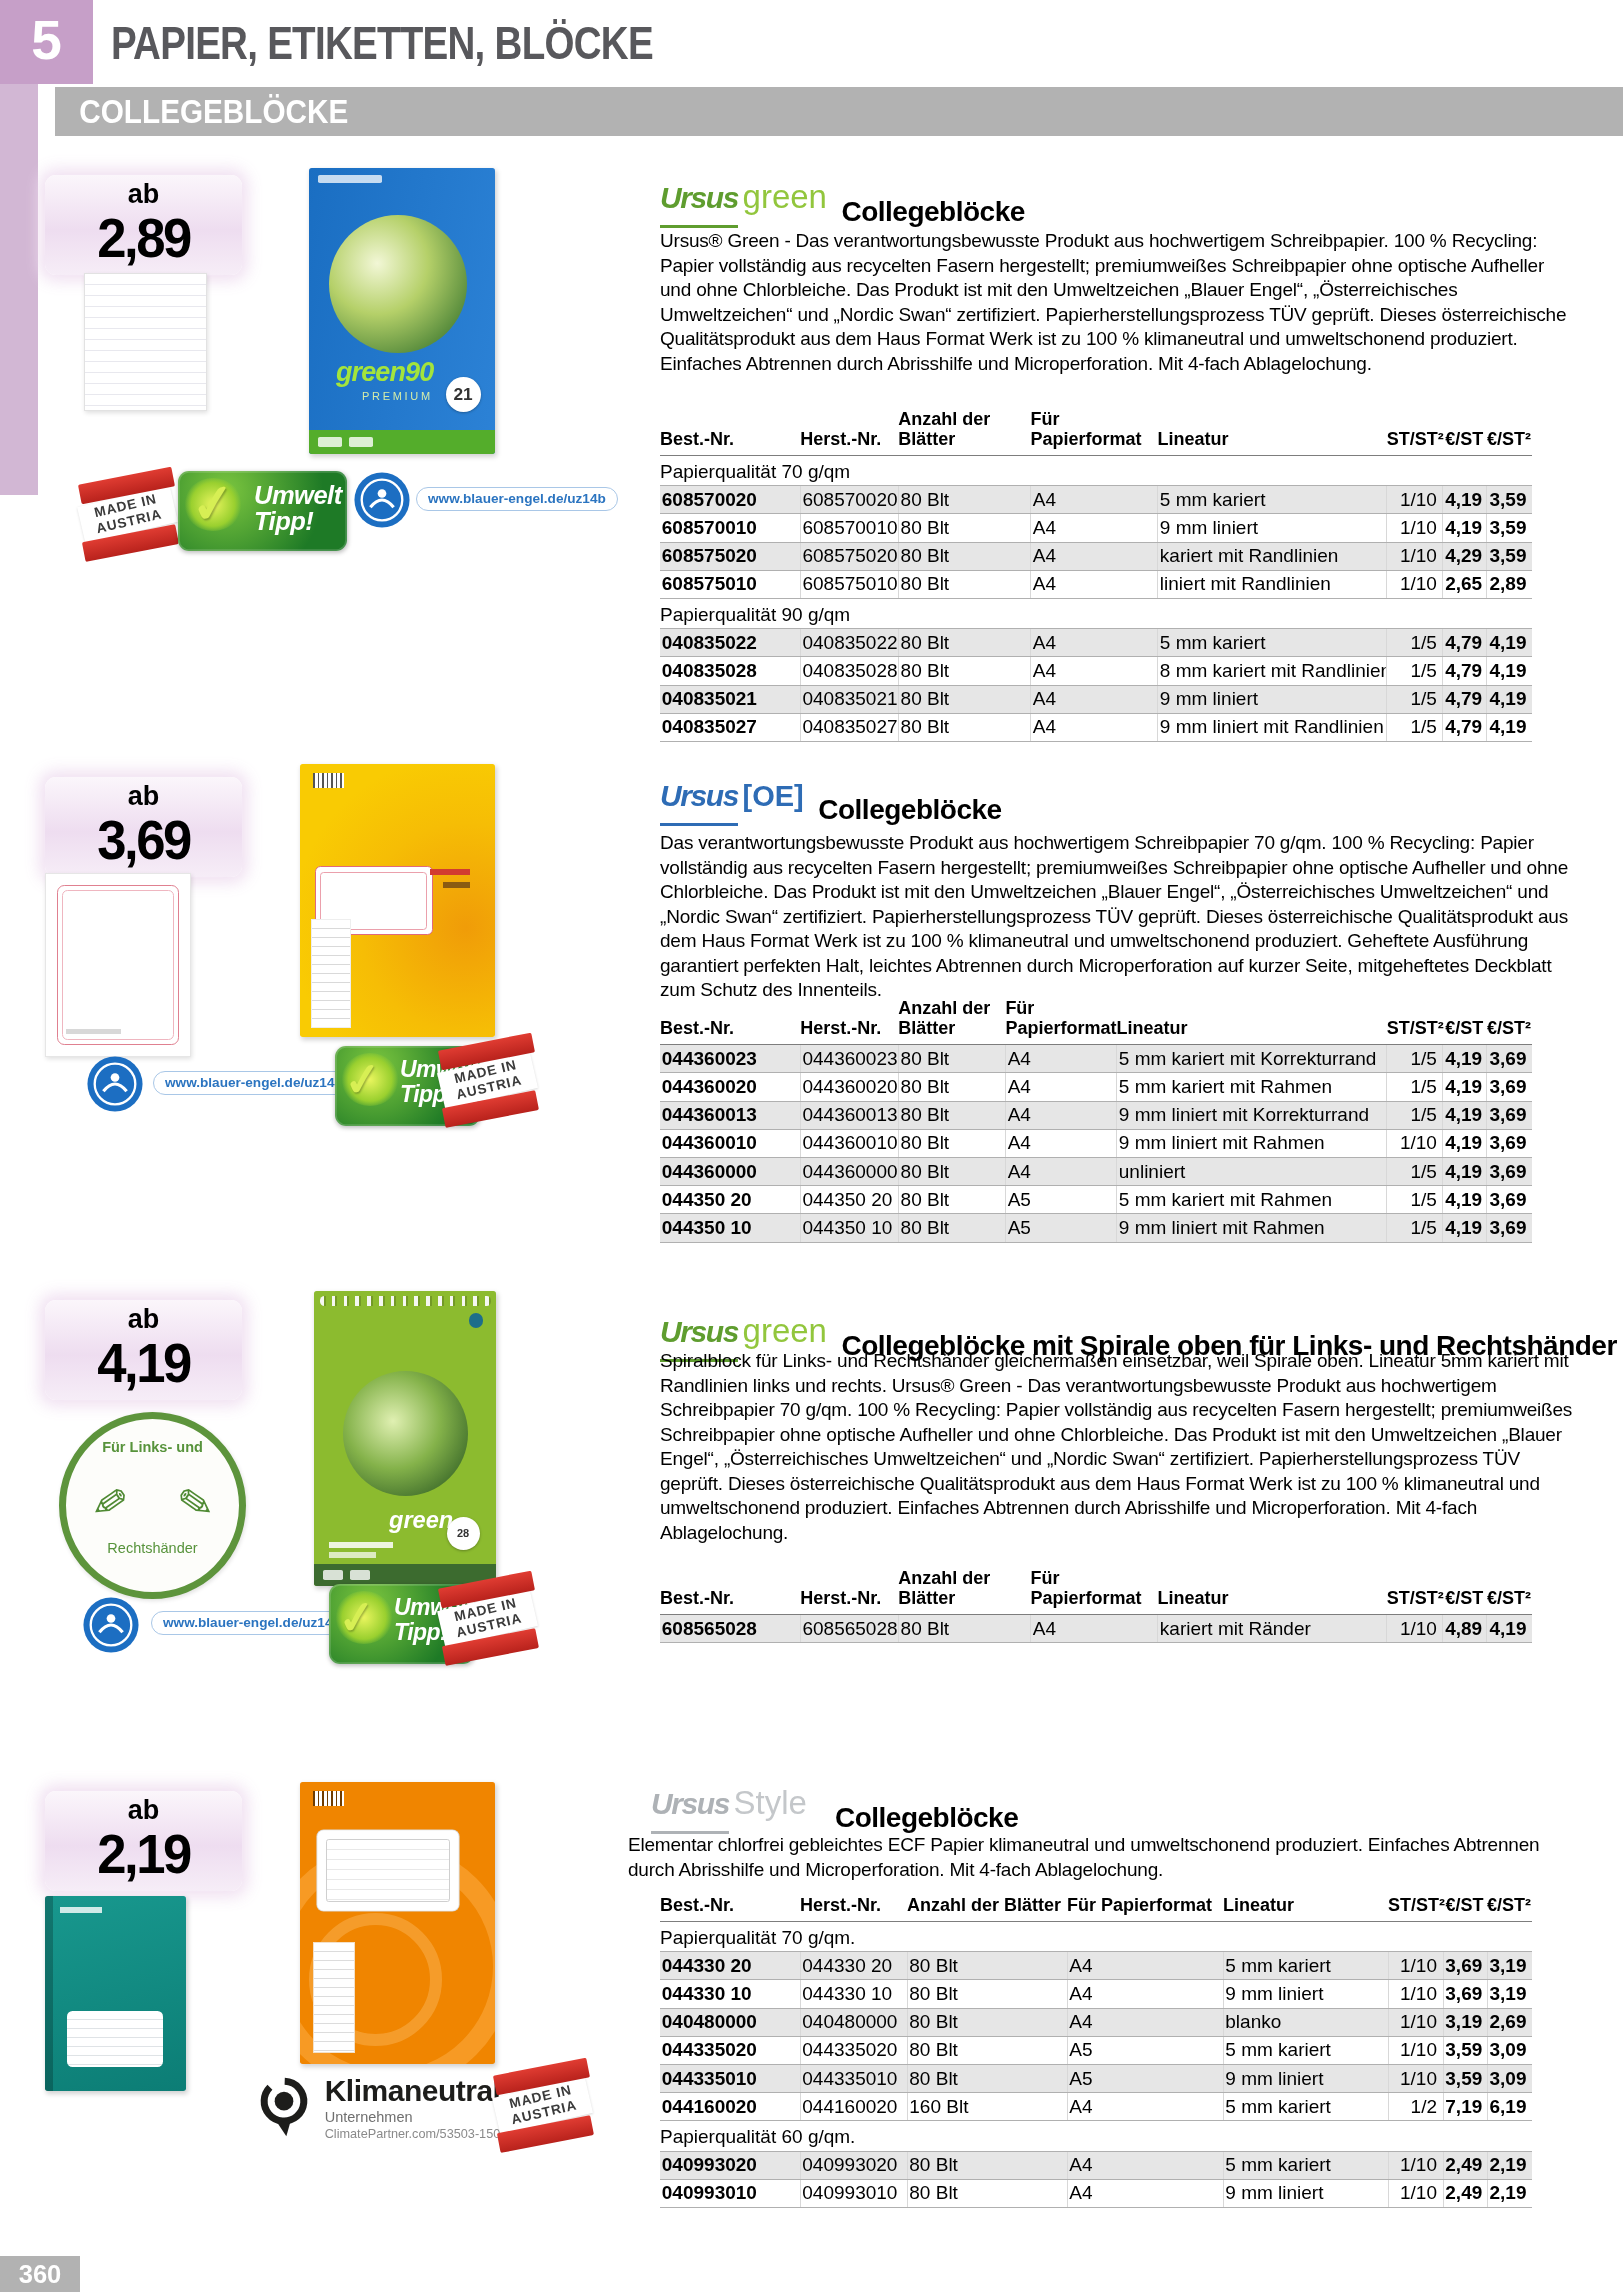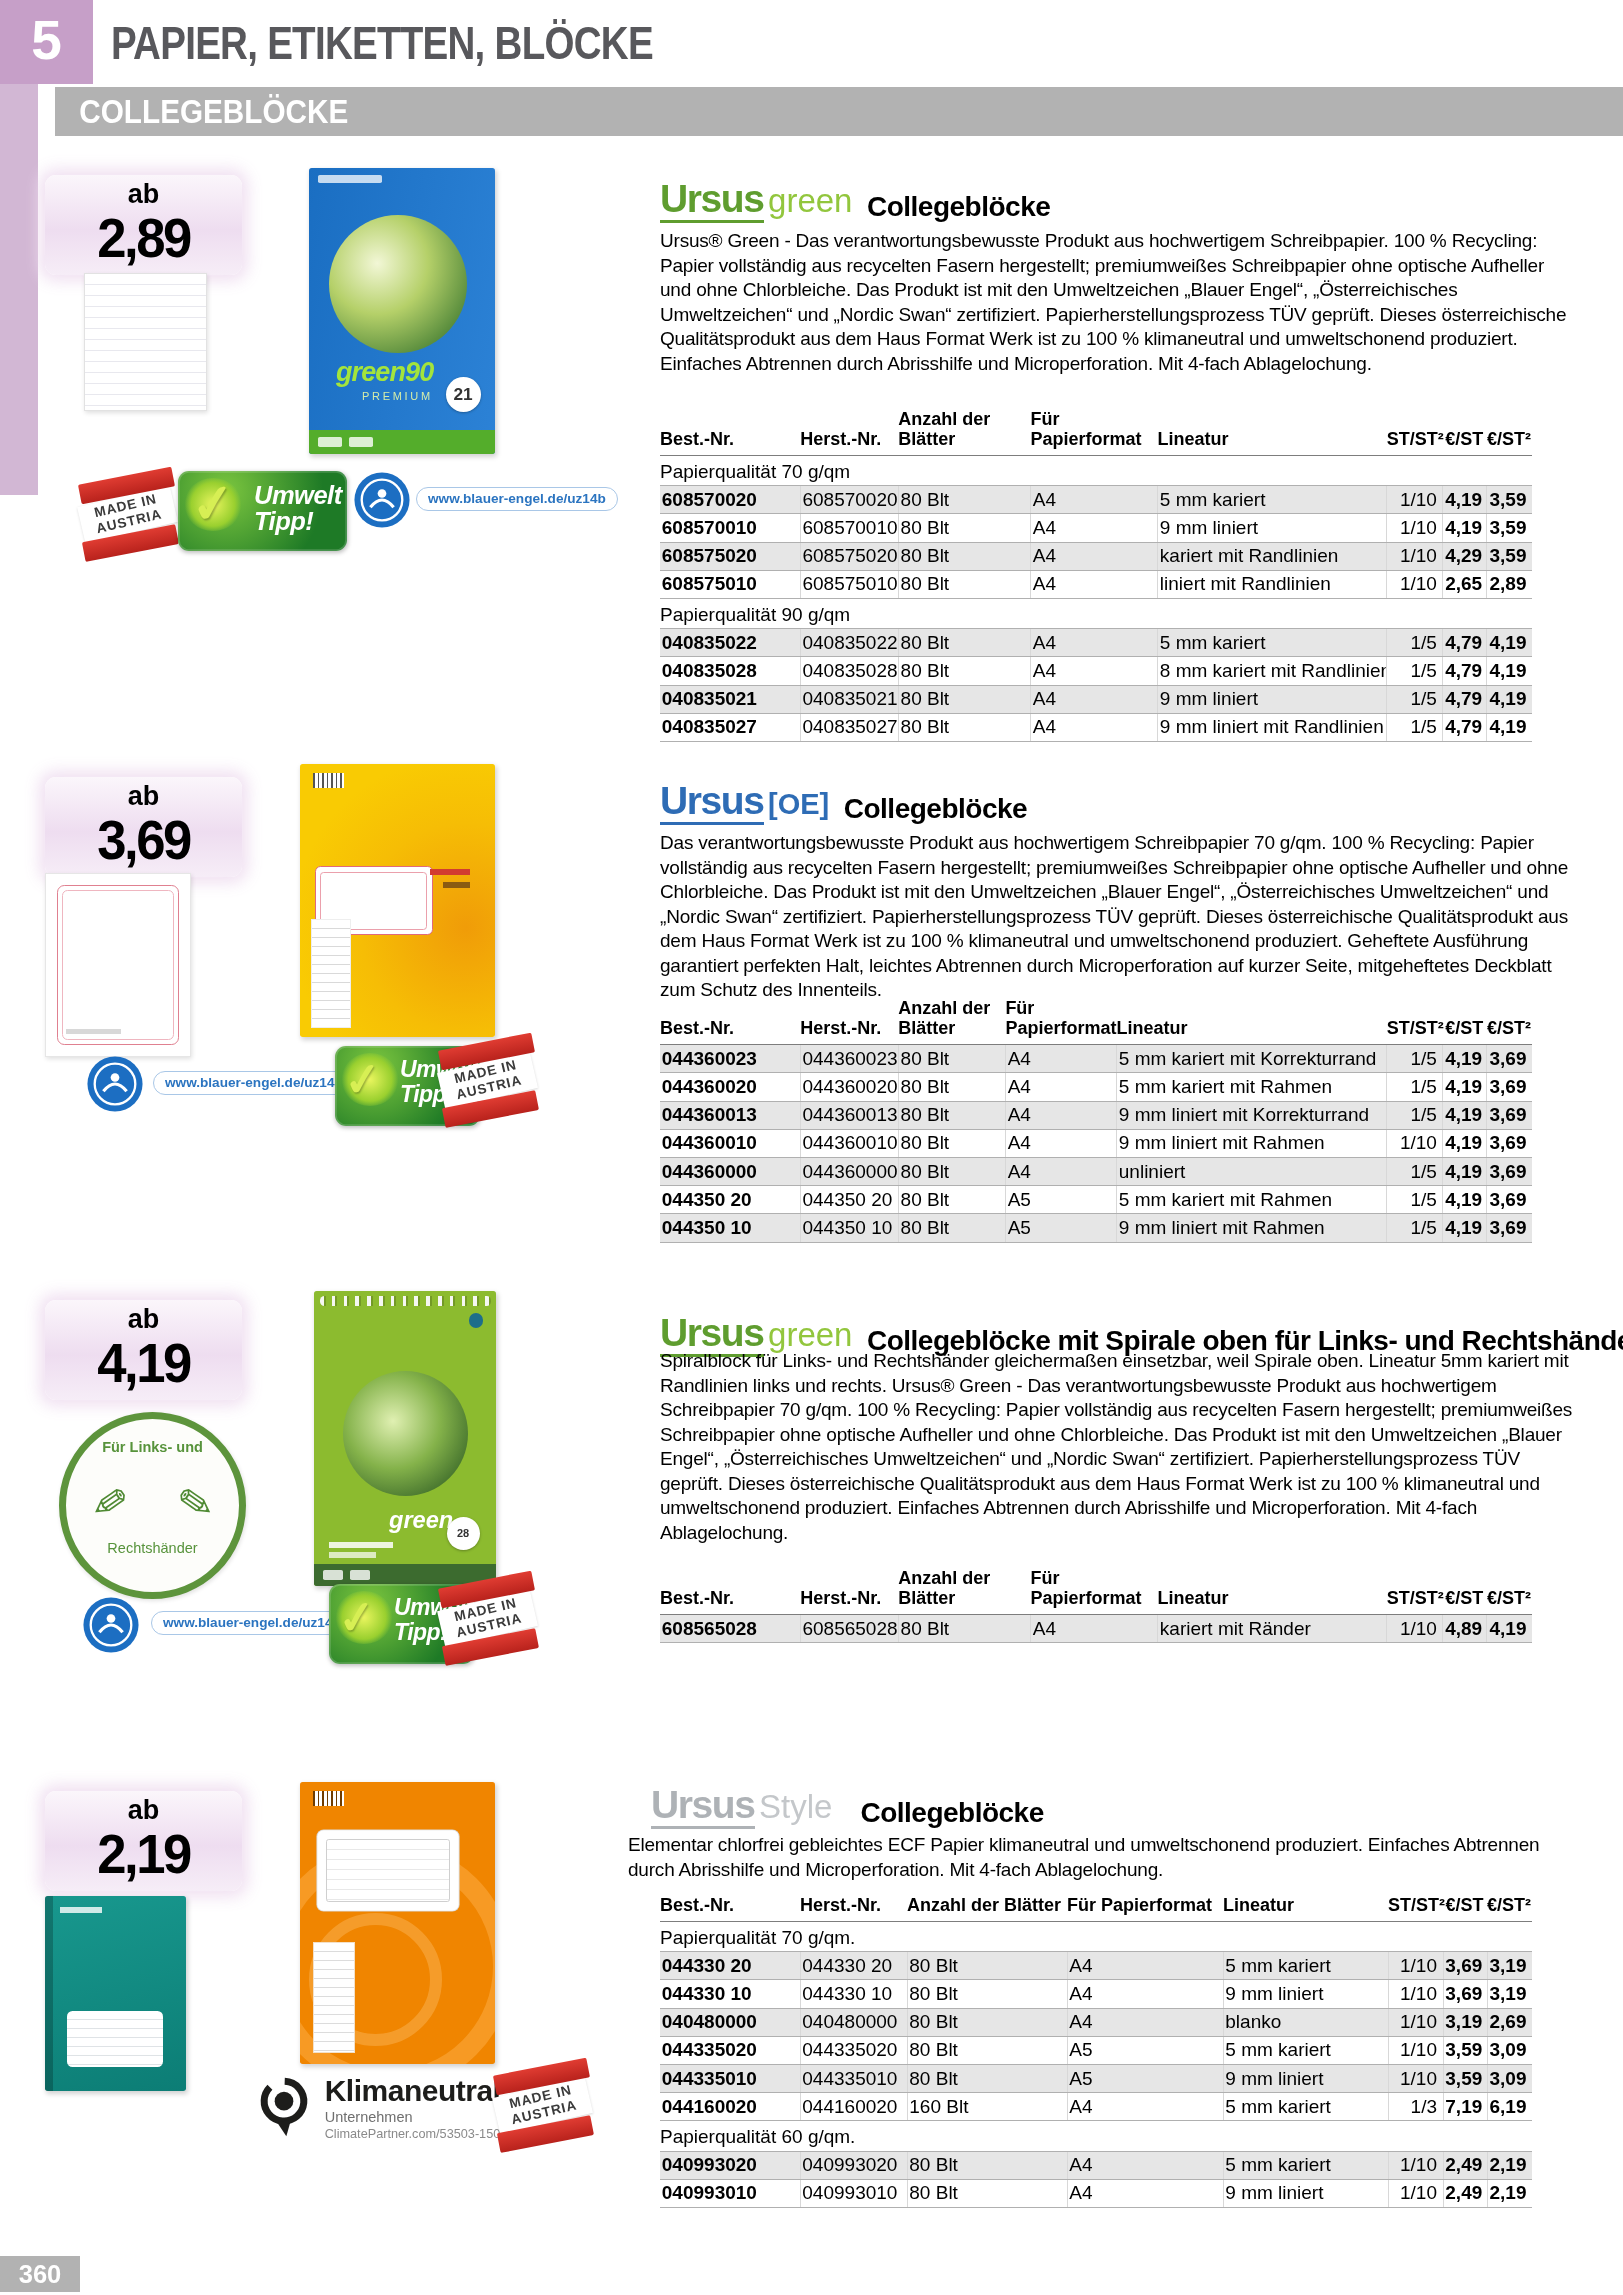--- a/index.html
+++ b/index.html
@@ -22,22 +22,22 @@
   
   .pricebadge{width:197px;height:100px;text-align:center;border-radius:11px;
     background:linear-gradient(180deg,#fbf6fb 0%,#eeddf0 55%,#f6edf7 100%);
     box-shadow:0 0 14.5px 5.5px rgba(238,221,240,.9);}
   .pricebadge .ab{font-size:27px;font-weight:bold;line-height:31px;padding-top:3.6px;}
   .pricebadge .pv{font-size:56px;font-weight:bold;letter-spacing:-2.7px;line-height:55px;
     transform:scaleX(0.94);transform-origin:center;}
 
   
   .sec-title{display:flex;align-items:flex-end;gap:14.5px;white-space:nowrap;}
-  .brand{display:inline-block;font-weight:bold;font-size:39px;line-height:0.95;
-    letter-spacing:-1.4px;border-bottom:3.6px solid currentColor;padding-bottom:3px;}
+  .brand{display:inline-block;font-style:italic;font-weight:bold;font-size:30px;line-height:0.95;
+    letter-spacing:-1.4px;border-bottom:3.6px solid currentColor;padding-bottom:12px;}
   .brand.green{color:#5f9d2f;} .brand.blue{color:#2e6cb5;} .brand.gray{color:#aeb2b6;}
   .brandmark{display:inline-block;font-size:33px;line-height:1;margin-left:4.5px;}
   .brandmark.green{color:#92c63d;font-weight:normal;}
   .brandmark.blue{color:#2e6cb5;font-weight:bold;font-size:29px;}
   .brandmark.gray{color:#c4c7ca;font-weight:normal;}
   .title-text{font-size:28px;font-weight:bold;letter-spacing:-0.5px;line-height:1;padding-bottom:1.8px;}
   .desc{width:916px;font-size:19px;line-height:24.5px;letter-spacing:-0.2px;color:#000;}
 
   
   table.cat{border-collapse:collapse;table-layout:fixed;width:872px;font-size:19px;}
@@ -648,21 +648,21 @@
         <td class="c5">1/10</td>
         <td class="c6">3,59</td>
         <td class="c7">3,09</td>
       </tr>
       <tr class="data">
         <td class="c0">044160020</td>
         <td class="c1">044160020</td>
         <td class="c2">160 Blt</td>
         <td class="c3">A4</td>
         <td class="c4">5 mm kariert</td>
-        <td class="c5">1/3</td>
+        <td class="c5">1/2</td>
         <td class="c6">7,19</td>
         <td class="c7">6,19</td>
       </tr>
       <tr class="group">
         <td class="glabel" colspan="8">Papierqualität 60 g/qm.</td>
       </tr>
       <tr class="data zebra">
         <td class="c0">040993020</td>
         <td class="c1">040993020</td>
         <td class="c2">80 Blt</td>

